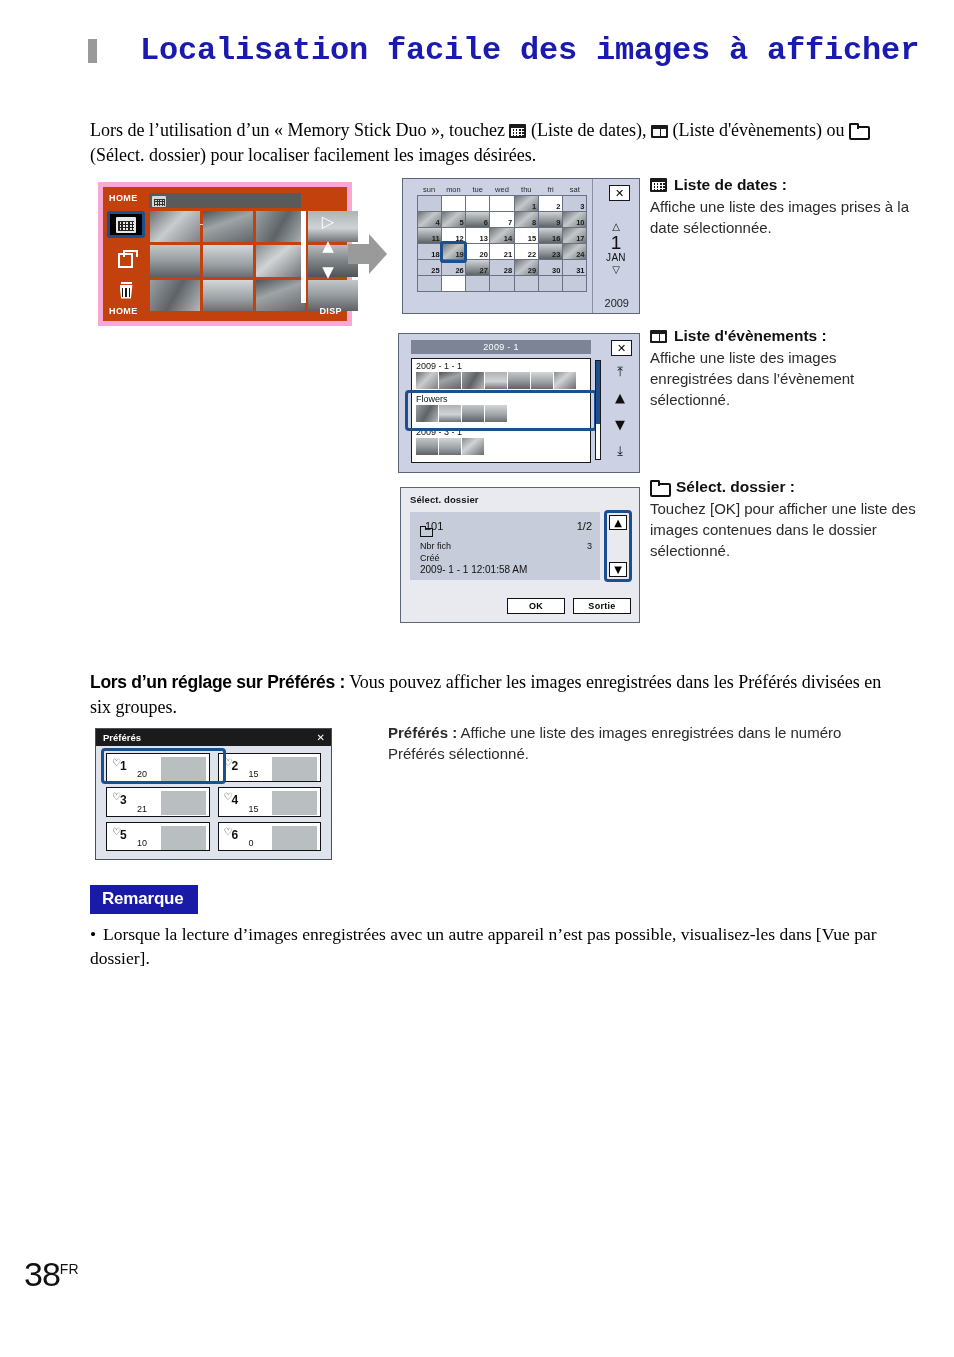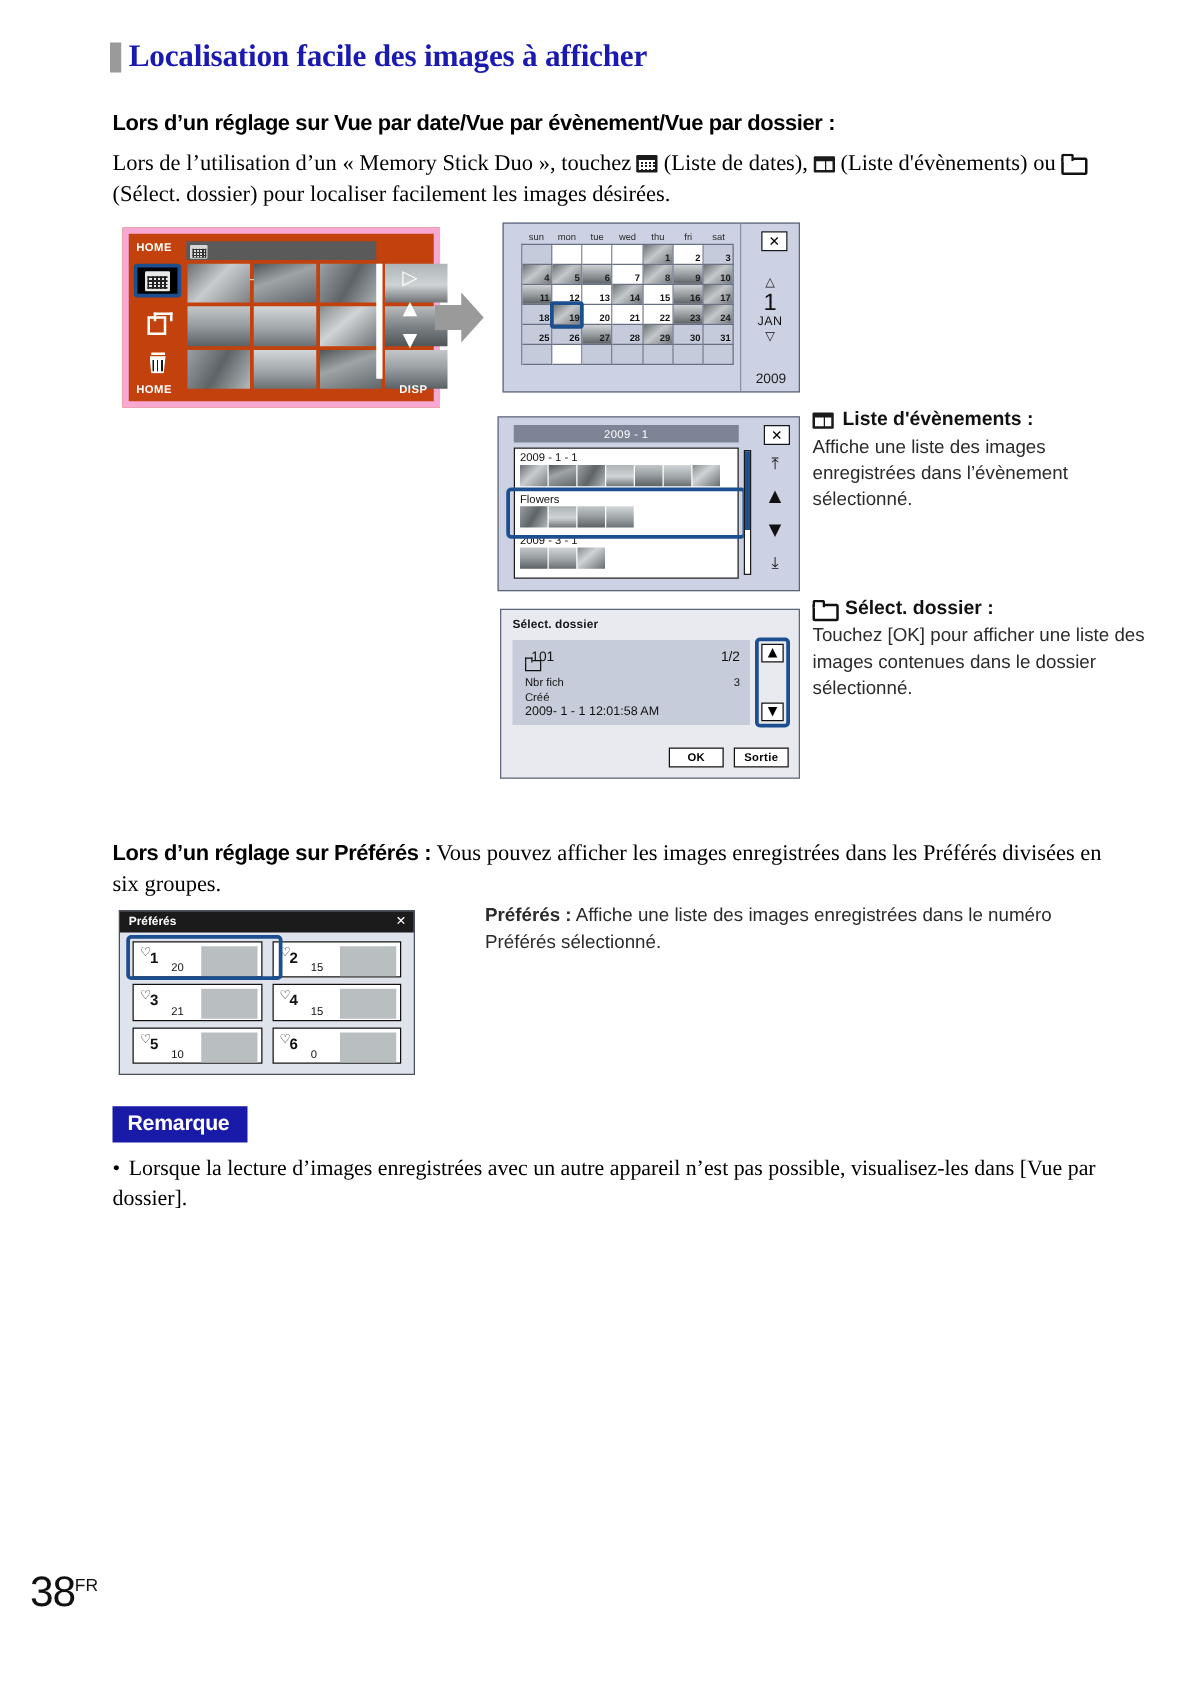--- a/index.html
+++ b/index.html
@@ -10,23 +10,24 @@
     color:#000;
     position:relative;
     overflow:hidden;
   }
   .page { position:relative; width:954px; height:1357px; }
 
   
   .title-row { position:absolute; left:88px; top:32px; display:flex; align-items:center; }
   .title-bar { width:9px; height:24px; background:#9a9a9a; margin-right:6px; }
   .title-text {
-    font-family:Liberation Serif, serif;
-    font-weight:bold; font-size:25px; color:#1a1ab0;
+    font-family:Liberation Mono, monospace;
+    font-weight:bold; font-size:32px; color:#1a1ab0;
     letter-spacing:-0.2px;
+    margin-left:37px;
   }
 
   
   .sec-head {
     position:absolute;
     font-family:"Liberation Sans", sans-serif;
     font-weight:bold; font-size:17.5px; color:#000;
     letter-spacing:-0.3px;
   }
   .body-text {
@@ -291,21 +292,21 @@
     display:flex; flex-direction:column; justify-content:space-between; align-items:center;
     padding:2px 0;
   }
   .fd-ud-btn{
     width:18px; height:15px; border:1.4px solid #111; background:#fff;
     display:flex; align-items:center; justify-content:center;
     font-family:"DejaVu Sans", sans-serif; font-size:10px; color:#000; box-sizing:border-box;
   }
   .fd-btns{ position:absolute; right:8px; bottom:8px; display:flex; gap:8px; }
   .fd-btn{
-    width:44px; height:16px; border:1.4px solid #111; background:#fff;
+    width:58px; height:16px; border:1.4px solid #111; background:#fff;
     display:flex; align-items:center; justify-content:center;
     font-family:"Liberation Sans", sans-serif; font-size:9px; font-weight:bold; color:#000;
     letter-spacing:0.3px; box-sizing:border-box;
   }
 
   
   .desc{ position:absolute; width:265px; }
   .desc-head{
     display:flex; align-items:center; gap:7px;
     font-family:"Liberation Sans", sans-serif; font-weight:bold; font-size:15.5px; color:#111;
@@ -384,21 +385,20 @@
 </head>
 <body>
 
 <div class="page">
 
   <div class="title-row">
     <div class="title-bar"></div>
     <div class="title-text">Localisation facile des images à afficher</div>
   </div>
 
-  <div class="sec-head" style="left:90px; top:88px;">Lors d’un réglage sur Vue par date/Vue par évènement/Vue par dossier :</div>
 
   <div class="body-text" style="left:90px; top:118px; width:800px;">
     <span>Lors de l’utilisation d’un « Memory Stick Duo », touchez</span>
     <span class="inline-icon ico-datelist"></span>
     <span>(Liste de dates),</span>
     <span class="inline-icon ico-eventlist"></span>
     <span>(Liste d'évènements) ou</span>
     <span class="inline-icon ico-folder"></span>
     <span>(Sélect. dossier) pour localiser facilement les images désirées.</span>
   </div>
@@ -654,20 +654,27 @@
     <div class="fd-updown">
       <div class="fd-ud-btn">▲</div>
       <div class="fd-ud-btn">▼</div>
     </div>
     <div class="fd-btns">
       <div class="fd-btn">OK</div>
       <div class="fd-btn">Sortie</div>
     </div>
   </div>
 
+  <div class="desc" style="left:650px; top:176px;">
+    <div class="desc-head">
+      <span class="ico-datelist"></span>
+      <span>Liste de dates :</span>
+    </div>
+    <div class="desc-body">Affiche une liste des images prises à la date sélectionnée.</div>
+  </div>
 
   <div class="desc" style="left:650px; top:478px; width:270px;">
     <div class="desc-head">
       <span class="ico-folder"></span>
       <span>Sélect. dossier :</span>
     </div>
     <div class="desc-body">Touchez [OK] pour afficher une liste des images contenues dans le dossier sélectionné.</div>
   </div>
 
   <div class="desc" style="left:650px; top:327px;">

